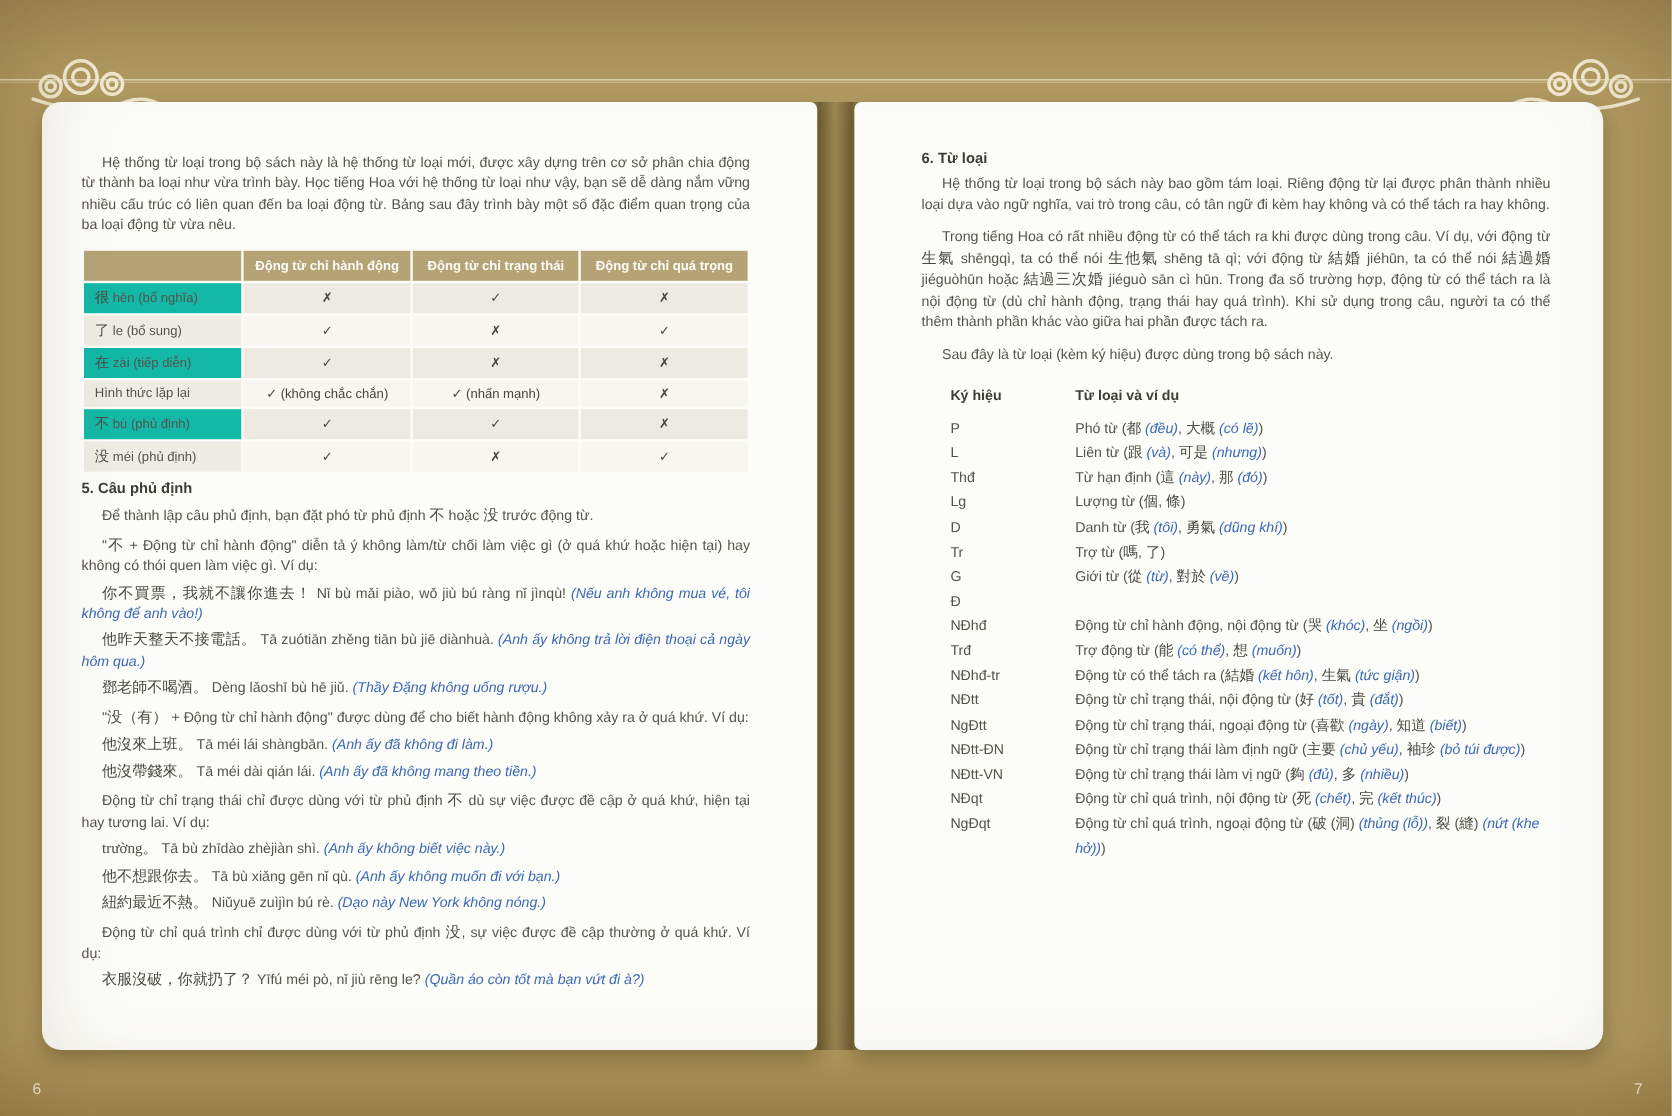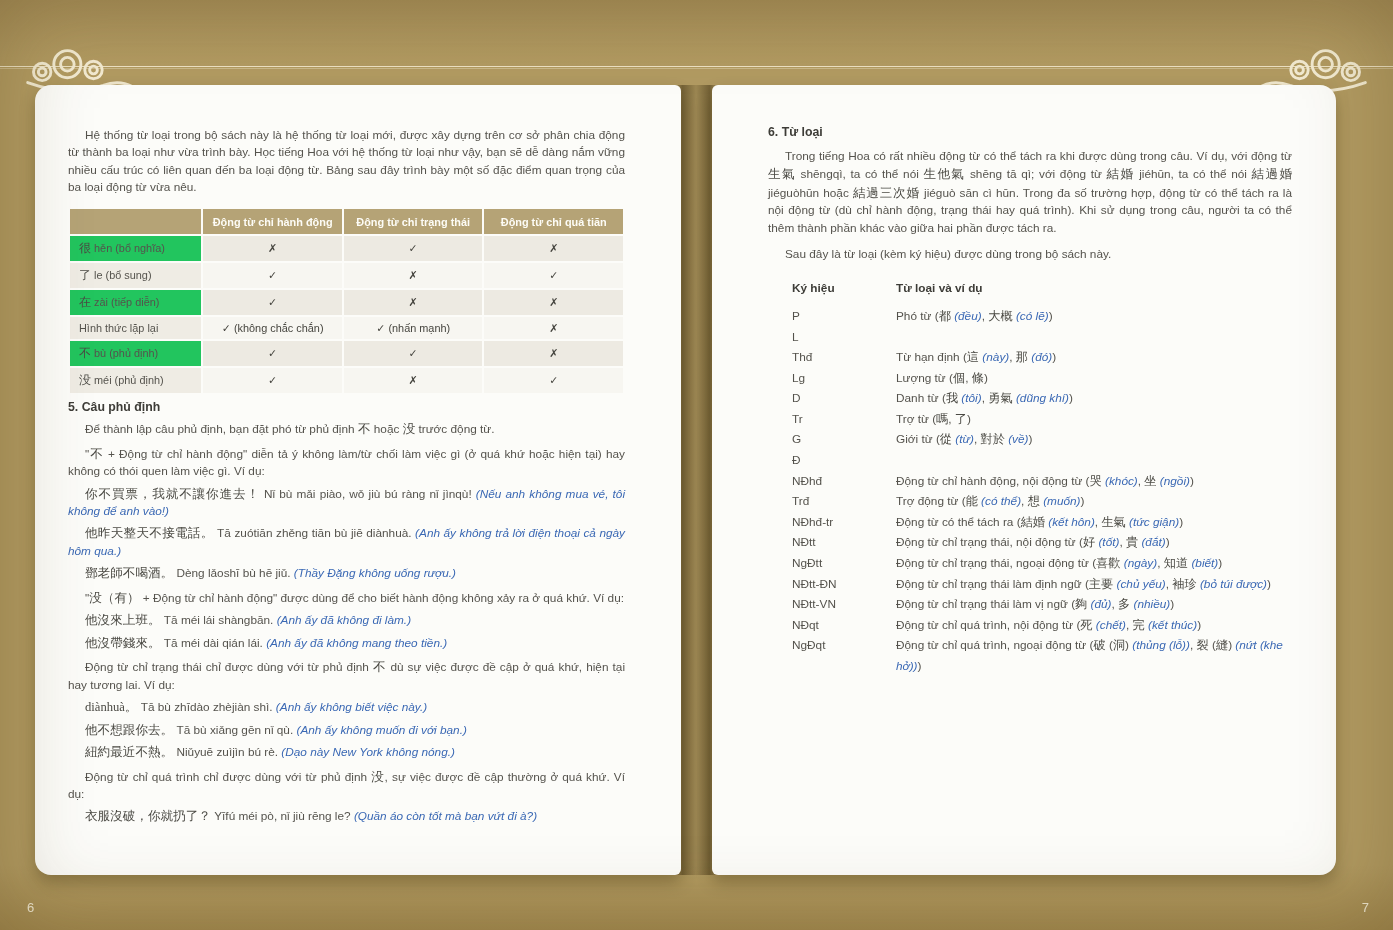--- a/index.html
+++ b/index.html
@@ -42,21 +42,21 @@
   .vi  { color: #3a68b4; font-style: italic; }
   .sec { font-size: 12.3px; font-weight: bold; color: #3d3c37; margin-top: 5px; }
 
   .verb-table { width: 100%; border-collapse: separate; border-spacing: 2px; margin-top: 11px; }
   .verb-table th, .verb-table td { font-size: 10.9px; vertical-align: middle; }
   .verb-table thead th {
     background: #b5a376; color: #fdfcf6; font-weight: bold;
     height: 25px; padding: 4px 5px; 
   }
   .verb-table tbody th {
-    background: #22c55e; font-weight: normal; text-align: left;
+    background: #14b8a6; font-weight: normal; text-align: left;
     padding: 4px 9px; color: #55534d; height: 22px;
   }
   .verb-table tbody td { text-align: center; padding: 4px 5px; color: #46453f; }
   .verb-table tbody tr:nth-child(odd) td  { background: #edeae2; }
   .verb-table tbody tr:nth-child(even) td { background: #f7f6f1; }
   .verb-table tbody tr:nth-child(even) th { background: #efece4; }
   .verb-table .zh { font-size: 12px; }
 
   .symtable { margin-top: 15px; }
   .symrow { display: flex; padding-left: 24px; line-height: 20.6px; }
@@ -109,21 +109,21 @@
         <col style="width:24%">
         <col style="width:25.3%">
         <col style="width:25.3%">
         <col style="width:25.3%">
       </colgroup>
     <thead>
       <tr>
         <th></th>
         <th>Động từ chỉ hành động</th>
         <th>Động từ chỉ trạng thái</th>
-        <th>Động từ chỉ quá tiān</th>
+        <th>Động từ chỉ quá trọng</th>
       </tr>
     </thead>
     <tbody>
       <tr>
         <th><span class="zh">很</span> hěn (bổ nghĩa)</th>
         <td>✗</td>
         <td>✓</td>
         <td>✗</td>
       </tr>
       <tr>
@@ -162,43 +162,45 @@
   <h3 class="sec">5. Câu phủ định</h3>
   <p class="body ind">Để thành lập câu phủ định, bạn đặt phó từ phủ định <span class="zh">不</span> hoặc <span class="zh">没</span> trước động từ.</p>
   <p class="body ind">"<span class="zh">不</span> + Động từ chỉ hành động" diễn tả ý không làm/từ chối làm việc gì (ở quá khứ hoặc hiện tại) hay không có thói quen làm việc gì. Ví dụ:</p>
   <p class="body ex"><span class="zh">你不買票，我就不讓你進去！</span> Nǐ bù mǎi piào, wǒ jiù bú ràng nǐ jìnqù! <em class="vi">(Nếu anh không mua vé, tôi không để anh vào!)</em></p>
   <p class="body ex"><span class="zh">他昨天整天不接電話。</span> Tā zuótiān zhěng tiān bù jiē diànhuà. <em class="vi">(Anh ấy không trả lời điện thoại cả ngày hôm qua.)</em></p>
   <p class="body ex"><span class="zh">鄧老師不喝酒。</span> Dèng lǎoshī bù hē jiǔ. <em class="vi">(Thầy Đặng không uống rượu.)</em></p>
   <p class="body ind">"<span class="zh">没（有）</span> + Động từ chỉ hành động" được dùng để cho biết hành động không xảy ra ở quá khứ. Ví dụ:</p>
   <p class="body ex"><span class="zh">他沒來上班。</span> Tā méi lái shàngbān. <em class="vi">(Anh ấy đã không đi làm.)</em></p>
   <p class="body ex"><span class="zh">他沒帶錢來。</span> Tā méi dài qián lái. <em class="vi">(Anh ấy đã không mang theo tiền.)</em></p>
   <p class="body ind">Động từ chỉ trạng thái chỉ được dùng với từ phủ định <span class="zh">不</span> dù sự việc được đề cập ở quá khứ, hiện tại hay tương lai. Ví dụ:</p>
-  <p class="body ex"><span class="zh">diànhuà。</span> Tā bù zhīdào zhèjiàn shì. <em class="vi">(Anh ấy không biết việc này.)</em></p>
+  <p class="body ex"><span class="zh">trường。</span> Tā bù zhīdào zhèjiàn shì. <em class="vi">(Anh ấy không biết việc này.)</em></p>
   <p class="body ex"><span class="zh">他不想跟你去。</span> Tā bù xiǎng gēn nǐ qù. <em class="vi">(Anh ấy không muốn đi với bạn.)</em></p>
   <p class="body ex"><span class="zh">紐約最近不熱。</span> Niǔyuē zuìjìn bú rè. <em class="vi">(Dạo này New York không nóng.)</em></p>
   <p class="body ind">Động từ chỉ quá trình chỉ được dùng với từ phủ định <span class="zh">没</span>, sự việc được đề cập thường ở quá khứ. Ví dụ:</p>
   <p class="body ex"><span class="zh">衣服沒破，你就扔了？</span> Yīfú méi pò, nǐ jiù rēng le? <em class="vi">(Quần áo còn tốt mà bạn vứt đi à?)</em></p>
 </section>
 
 <section class="page page-right">
   <h3 class="sec" style="margin-top:0">6. Từ loại</h3>
+  <p class="body ind">Hệ thống từ loại trong bộ sách này bao gồm tám loại. Riêng động từ lại được phân thành nhiều loại dựa vào ngữ nghĩa, vai trò trong câu, có tân ngữ đi kèm hay không và có thể tách ra hay không.</p>
   <p class="body ind" style="margin-top:9px">Trong tiếng Hoa có rất nhiều động từ có thể tách ra khi được dùng trong câu. Ví dụ, với động từ <span class="zh">生氣</span> shēngqì, ta có thể nói <span class="zh">生他氣</span> shēng tā qì; với động từ <span class="zh">結婚</span> jiéhūn, ta có thể nói <span class="zh">結過婚</span> jiéguòhūn hoặc <span class="zh">結過三次婚</span> jiéguò sān cì hūn. Trong đa số trường hợp, động từ có thể tách ra là nội động từ (dù chỉ hành động, trạng thái hay quá trình). Khi sử dụng trong câu, người ta có thể thêm thành phần khác vào giữa hai phần được tách ra.</p>
   <p class="body ind" style="margin-top:9px">Sau đây là từ loại (kèm ký hiệu) được dùng trong bộ sách này.</p>
 
   <div class="symtable">
     <div class="symrow symhead">
       <span class="sym">Ký hiệu</span>
       <span class="desc">Từ loại và ví dụ</span>
     </div>
     <div class="symrow">
       <span class="sym">P</span>
       <span class="desc">Phó từ (<span class="zh">都</span> <em class="vi">(đều)</em>, <span class="zh">大概</span> <em class="vi">(có lẽ)</em>)</span>
     </div>
     <div class="symrow">
       <span class="sym">L</span>
+      <span class="desc">Liên từ (<span class="zh">跟</span> <em class="vi">(và)</em>, <span class="zh">可是</span> <em class="vi">(nhưng)</em>)</span>
     </div>
     <div class="symrow">
       <span class="sym">Thđ</span>
       <span class="desc">Từ hạn định (<span class="zh">這</span> <em class="vi">(này)</em>, <span class="zh">那</span> <em class="vi">(đó)</em>)</span>
     </div>
     <div class="symrow">
       <span class="sym">Lg</span>
       <span class="desc">Lượng từ (<span class="zh">個</span>, <span class="zh">條</span>)</span>
     </div>
     <div class="symrow">

